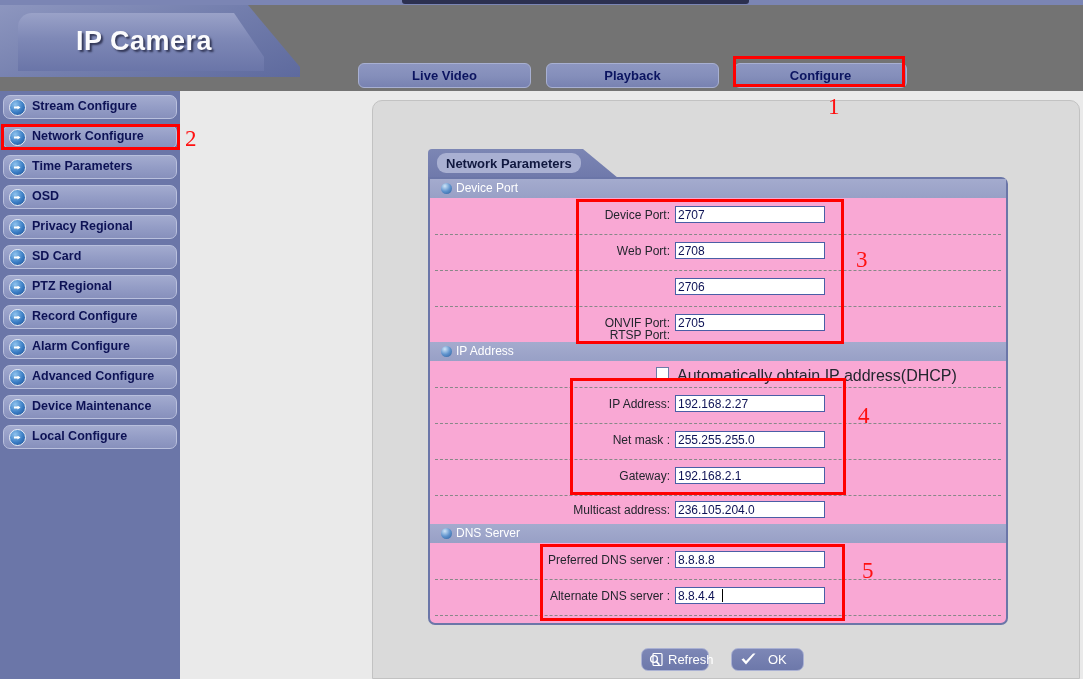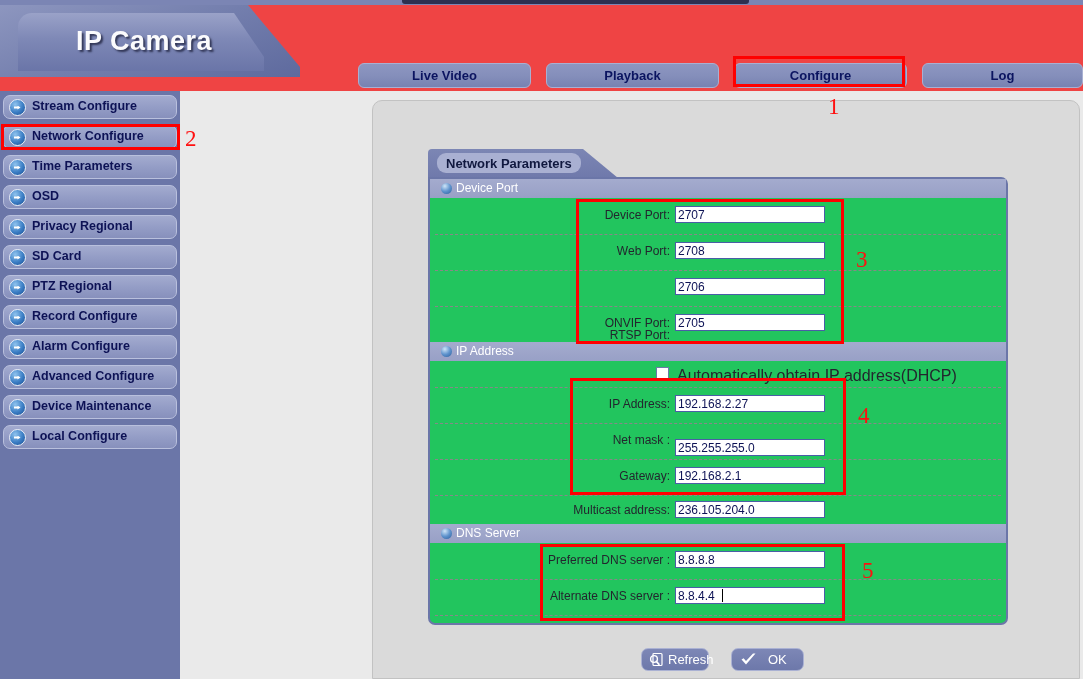--- a/index.html
+++ b/index.html
@@ -31,21 +31,21 @@
     position: absolute;
     left: 402px; top: 0;
     width: 347px; height: 4px;
     background: #2c3050;
     border-radius: 0 0 3px 3px;
   }
   .header {
     position: absolute;
     left: 0; top: 5px;
     width: 1083px; height: 86px;
-    background: #ef4444;
+    background: #737373;
   }
   .logo-shape {
     position: absolute;
     left: 0; top: 0;
     width: 300px; height: 72px;
     background: linear-gradient(160deg, #8d96bf 0%, #737ead 50%, #5e6a9e 100%);
     border-radius: 0 0 0 0;
     clip-path: polygon(0 0, 248px 0, 300px 62px, 300px 72px, 0 72px);
     border-bottom: 0;
   }
@@ -185,21 +185,21 @@
     font-size: 13px;
     font-weight: bold;
     color: #10183f;
     line-height: 19px;
     box-sizing: border-box;
   }
   .form-panel {
     position: absolute;
     left: 428px; top: 177px;
     width: 580px; height: 448px;
-    background: #22c55e;
+    background: #f9a8d4;
     border: 2px solid #6b76a8;
     border-radius: 0 7px 7px 7px;
     box-sizing: border-box;
   }
   .sec-hdr {
     position: absolute;
     left: 0;
     width: 576px; height: 19px;
     background: linear-gradient(180deg, #a4abce 0%, #98a0c6 100%);
   }
@@ -311,21 +311,20 @@
   <div class="header">
     <div class="logo-shape">
       <div class="logo-inner"></div>
     </div>
     <div class="logo-text">IP Camera</div>
 
     <div class="navtabs">
       <div class="navtab" id="tab-live">Live Video</div>
       <div class="navtab" id="tab-play">Playback</div>
       <div class="navtab" id="tab-conf">Configure</div>
-      <div class="navtab" id="tab-log">Log</div>
     </div>
   </div>
 
   <div class="hl-box" style="left:733px; top:56px; width:172px; height:31px;"></div>
   <div class="annot" style="left:828px; top:94px;">1</div>
 
   <div class="sidebar">
     <div class="side-item" style="top:4px">
       <span class="side-icon"></span>
       <span class="side-label">Stream Configure</span>
@@ -426,21 +425,21 @@
     <div class="row-divider" style="top:208px"></div>
 
     <div class="row" style="top:208px">
       <span class="fld-label" style="left:100px; top:10px; width:140px;">IP Address:</span>
       <input class="fld-input" style="left: 245px; top: 8px;" type="text" value="192.168.2.27">
     </div>
     <div class="row-divider" style="top:244px"></div>
 
     <div class="row" style="top:244px">
       <span class="fld-label" style="left:100px; top:10px; width:140px;">Net mask :</span>
-      <input class="fld-input" style="left: 245px; top: 16px;" type="text" value="255.255.255.0">
+      <input class="fld-input" style="left: 245px; top: 8px;" type="text" value="255.255.255.0">
     </div>
     <div class="row-divider" style="top:280px"></div>
 
     <div class="row" style="top:280px">
       <span class="fld-label" style="left:100px; top:10px; width:140px;">Gateway:</span>
       <input class="fld-input" style="left: 245px; top: 8px;" type="text" value="192.168.2.1">
     </div>
     <div class="row-divider" style="top:316px"></div>
 
     <div class="row" style="top:316px; height:29px;">

